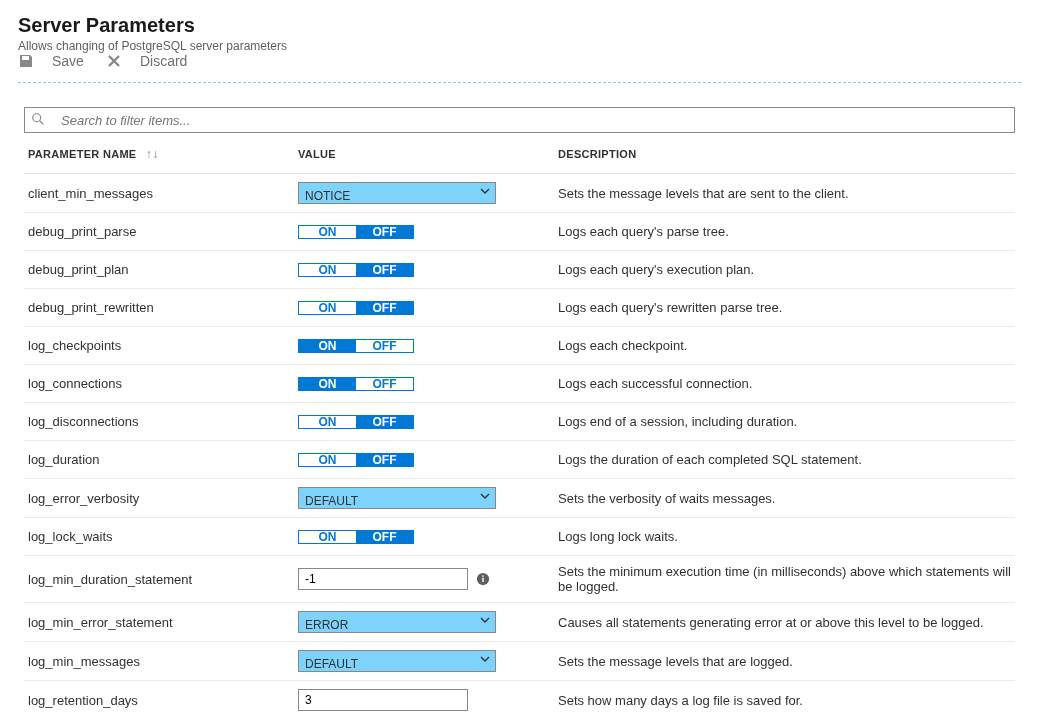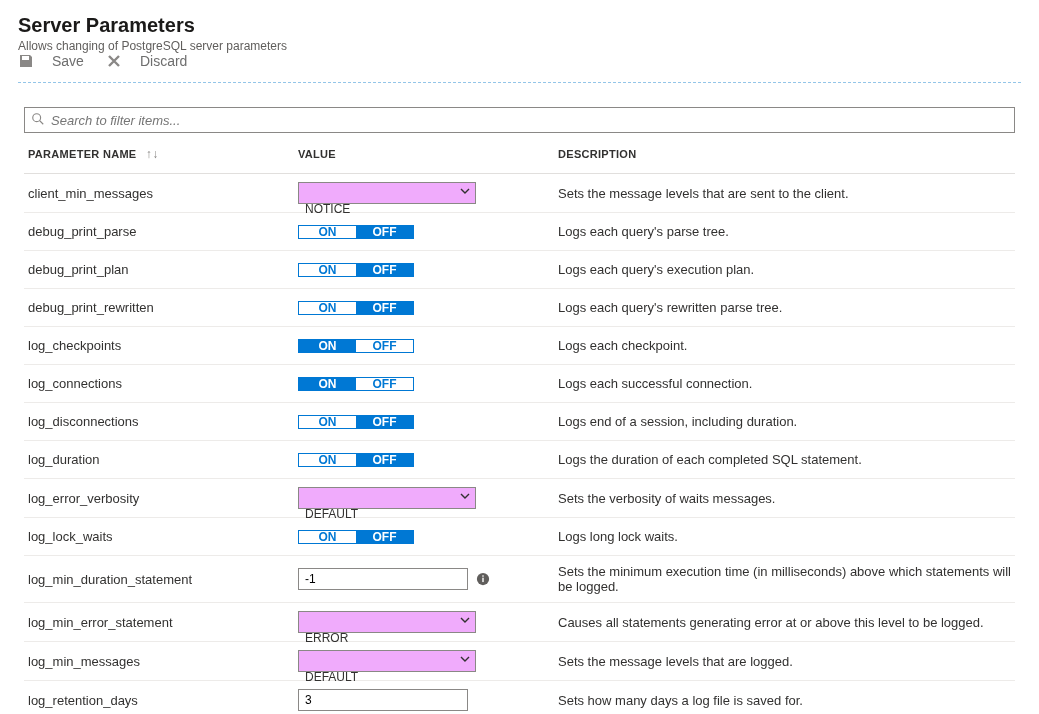--- a/index.html
+++ b/index.html
@@ -38,21 +38,21 @@
     border: none;
   }
   .toolbar-btn svg { width: 16px; height: 16px; fill: #8a8886; }
   .search-row { padding: 24px 6px 0 6px; }
   .search-wrap {
     display: flex;
     align-items: center;
     border: 1px solid #8a8886;
     height: 26px;
     padding: 0 6px;
-    gap: 6px;
+    gap: 16px;
     width: 100%;
   }
   .search-wrap svg { width: 14px; height: 14px; stroke:#8a8886; fill:none; }
   .search-wrap input {
     border: none;
     outline: none;
     font-size: 13px;
     font-style: italic;
     color: #8a8886;
     width: 100%;
@@ -78,26 +78,26 @@
     vertical-align: middle;
     height: 38px;
   }
   td.col-desc { color: #323130; }
   .sort-icon {
     display:inline-block; margin-left: 6px; color:#8a8886; font-size:12px;
   }
   
   .sel {
     position: relative;
-    width: 178px;
+    width: 198px;
     height: 22px;
     border: 1px solid #8a8886;
-    background: #f0abfc;
+    background: #7dd3fc;
     font-size: 12px;
-    padding: 16px 22px 0 6px;
+    padding: 3px 22px 0 6px;
     line-height: 20px;
     cursor: pointer;
   }
   .sel .chev {
     position: absolute; right: 4px; top: 50%; transform: translateY(-50%);
   }
   .sel .chev svg { width:12px; height:12px; stroke:#323130; fill:none; }
   
   .toggle {
     display:flex; width:116px; height:14px; border:1px solid #0078d4;

